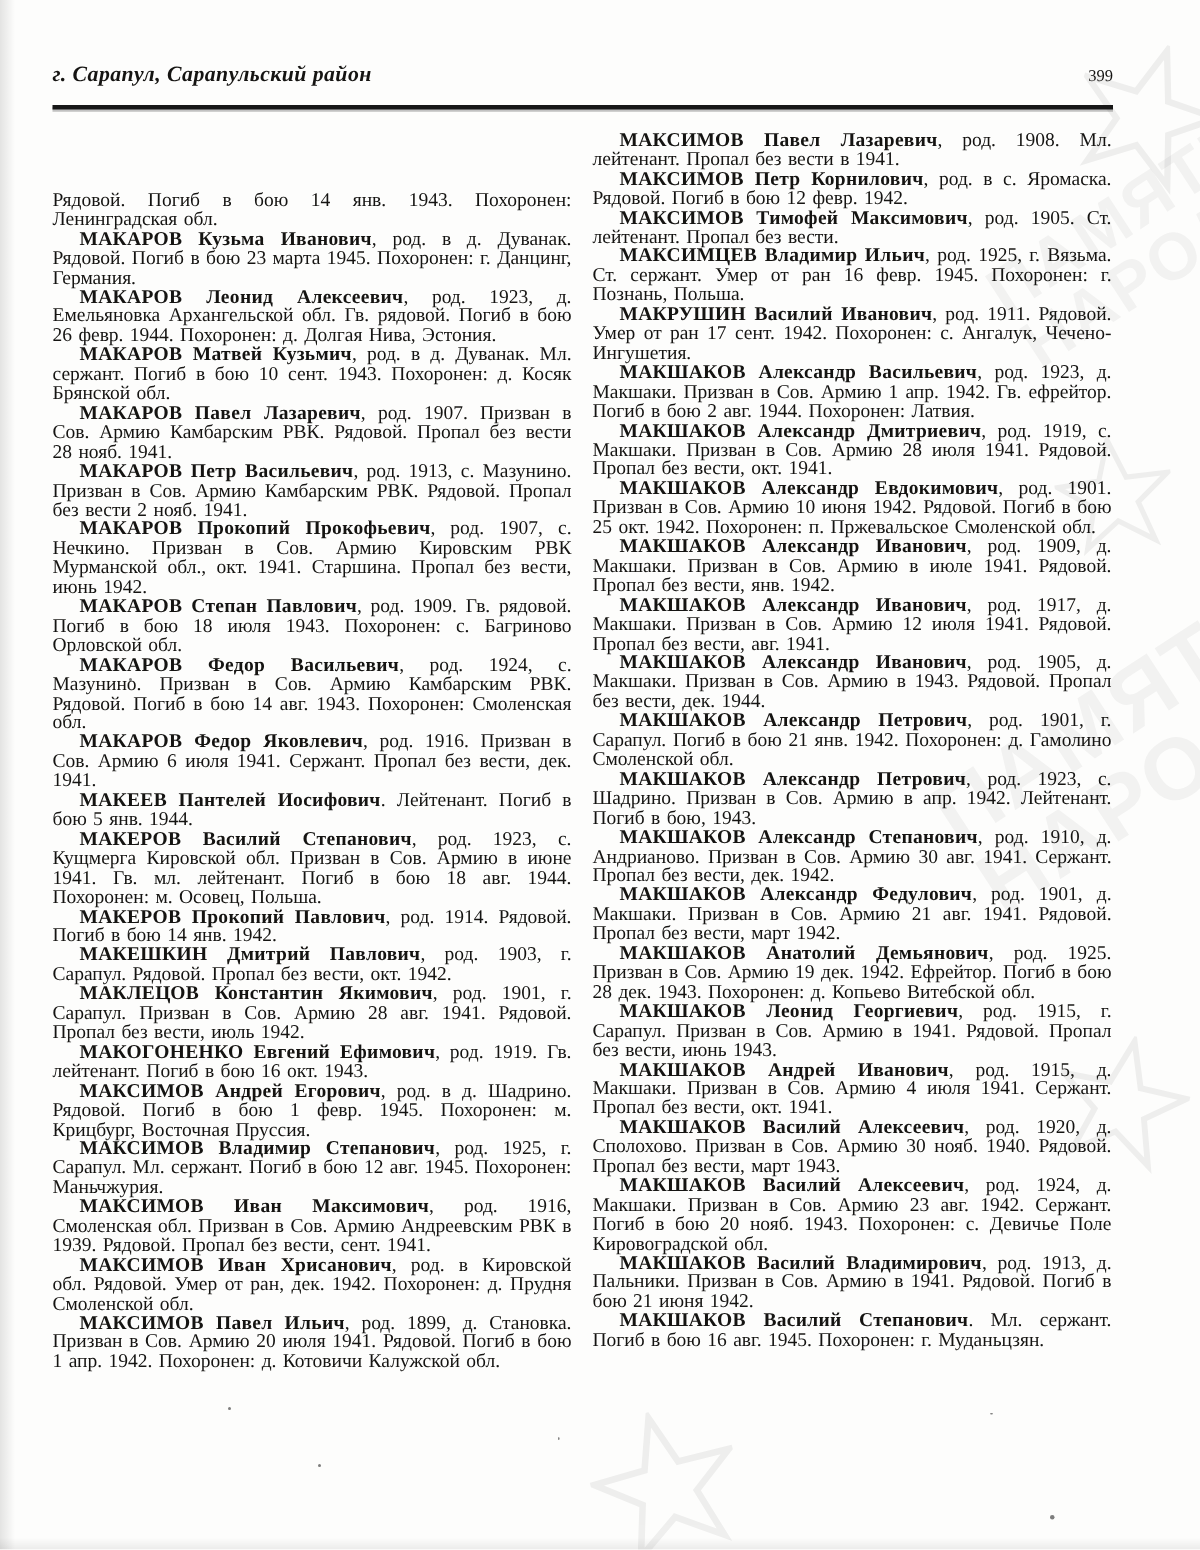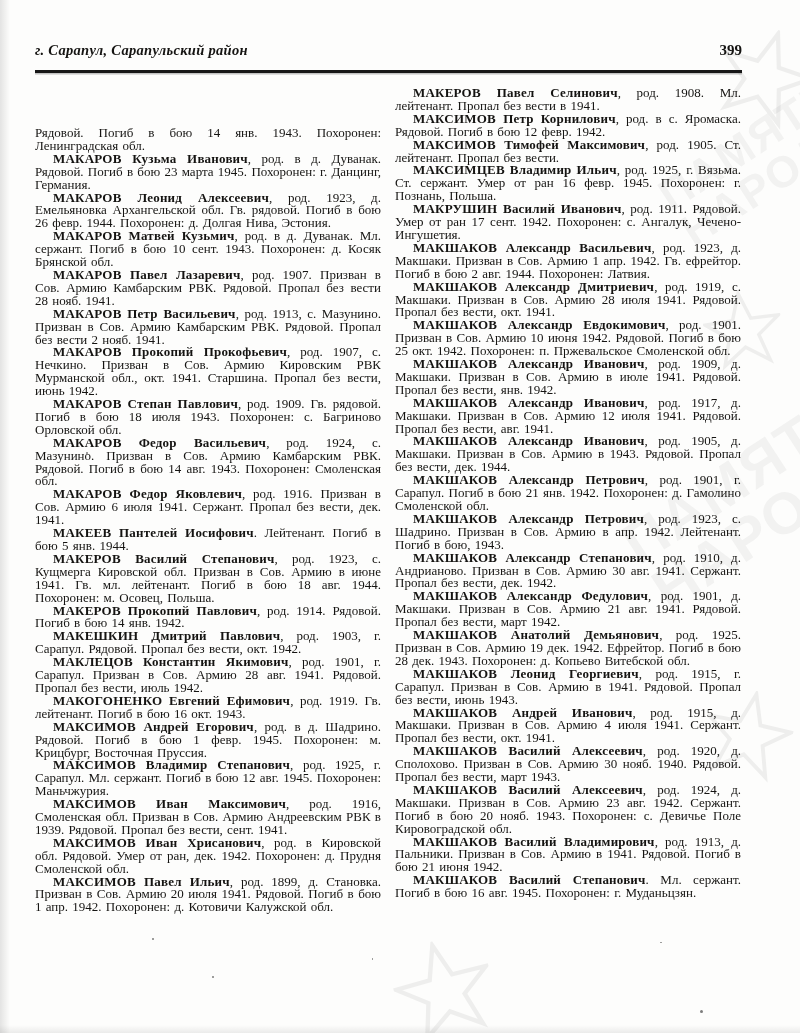--- a/index.html
+++ b/index.html
@@ -32,22 +32,22 @@
     left: 35px; right: 58px; top: 42px;
     display: flex; justify-content: space-between; align-items: center;
   }
   .running-title {
     font-style: italic;
     font-weight: 700;
     font-size: 14.5px;
     letter-spacing: 0.3px;
   }
   .page-number {
-    font-size: 15px;
-    font-weight: 700;
+    font-size: 11px;
+    font-weight: 400;
   }
   .header-rule {
     position: absolute;
     left: 35px; right: 58px; top: 70px;
     height: 3px;
     background: #171717;
     box-shadow: 0 1.5px 0 rgba(20,20,20,0.25);
   }
   .columns {
     position: absolute;
@@ -144,21 +144,21 @@
         <p class="entry"><b class="surname">МАКЕШКИН Дмитрий Павлович</b><span>, род. 1903, г. Сарапул. Рядовой. Пропал без вести, окт. 1942.</span></p>
         <p class="entry"><b class="surname">МАКЛЕЦОВ Константин Якимович</b><span>, род. 1901, г. Сарапул. Призван в Сов. Армию 28 авг. 1941. Рядовой. Пропал без вести, июль 1942.</span></p>
         <p class="entry"><b class="surname">МАКОГОНЕНКО Евгений Ефимович</b><span>, род. 1919. Гв. лейтенант. Погиб в бою 16 окт. 1943.</span></p>
         <p class="entry"><b class="surname">МАКСИМОВ Андрей Егорович</b><span>, род. в д. Шадрино. Рядовой. Погиб в бою 1 февр. 1945. Похоронен: м. Крицбург, Восточная Пруссия.</span></p>
         <p class="entry"><b class="surname">МАКСИМОВ Владимир Степанович</b><span>, род. 1925, г. Сарапул. Мл. сержант. Погиб в бою 12 авг. 1945. Похоронен: Маньчжурия.</span></p>
         <p class="entry"><b class="surname">МАКСИМОВ Иван Максимович</b><span>, род. 1916, Смоленская обл. Призван в Сов. Армию Андреевским РВК в 1939. Рядовой. Пропал без вести, сент. 1941.</span></p>
         <p class="entry"><b class="surname">МАКСИМОВ Иван Хрисанович</b><span>, род. в Кировской обл. Рядовой. Умер от ран, дек. 1942. Похоронен: д. Прудня Смоленской обл.</span></p>
         <p class="entry"><b class="surname">МАКСИМОВ Павел Ильич</b><span>, род. 1899, д. Становка. Призван в Сов. Армию 20 июля 1941. Рядовой. Погиб в бою 1 апр. 1942. Похоронен: д. Котовичи Калужской обл.</span></p>
       </div>
     <div class="col" id="col-right">
-        <p class="entry"><b class="surname">МАКЕРОВ Павел Селинович</b><span>, род. 1908. Мл. лейтенант. Пропал без вести в 1941.</span></p>
+        <p class="entry"><b class="surname">МАКСИМОВ Павел Лазаревич</b><span>, род. 1908. Мл. лейтенант. Пропал без вести в 1941.</span></p>
         <p class="entry"><b class="surname">МАКСИМОВ Петр Корнилович</b><span>, род. в с. Яромаска. Рядовой. Погиб в бою 12 февр. 1942.</span></p>
         <p class="entry"><b class="surname">МАКСИМОВ Тимофей Максимович</b><span>, род. 1905. Ст. лейтенант. Пропал без вести.</span></p>
         <p class="entry"><b class="surname">МАКСИМЦЕВ Владимир Ильич</b><span>, род. 1925, г. Вязьма. Ст. сержант. Умер от ран 16 февр. 1945. Похоронен: г. Познань, Польша.</span></p>
         <p class="entry"><b class="surname">МАКРУШИН Василий Иванович</b><span>, род. 1911. Рядовой. Умер от ран 17 сент. 1942. Похоронен: с. Ангалук, Чечено-Ингушетия.</span></p>
         <p class="entry"><b class="surname">МАКШАКОВ Александр Васильевич</b><span>, род. 1923, д. Макшаки. Призван в Сов. Армию 1 апр. 1942. Гв. ефрейтор. Погиб в бою 2 авг. 1944. Похоронен: Латвия.</span></p>
         <p class="entry"><b class="surname">МАКШАКОВ Александр Дмитриевич</b><span>, род. 1919, с. Макшаки. Призван в Сов. Армию 28 июля 1941. Рядовой. Пропал без вести, окт. 1941.</span></p>
         <p class="entry"><b class="surname">МАКШАКОВ Александр Евдокимович</b><span>, род. 1901. Призван в Сов. Армию 10 июня 1942. Рядовой. Погиб в бою 25 окт. 1942. Похоронен: п. Пржевальское Смоленской обл.</span></p>
         <p class="entry"><b class="surname">МАКШАКОВ Александр Иванович</b><span>, род. 1909, д. Макшаки. Призван в Сов. Армию в июле 1941. Рядовой. Пропал без вести, янв. 1942.</span></p>
         <p class="entry"><b class="surname">МАКШАКОВ Александр Иванович</b><span>, род. 1917, д. Макшаки. Призван в Сов. Армию 12 июля 1941. Рядовой. Пропал без вести, авг. 1941.</span></p>
         <p class="entry"><b class="surname">МАКШАКОВ Александр Иванович</b><span>, род. 1905, д. Макшаки. Призван в Сов. Армию в 1943. Рядовой. Пропал без вести, дек. 1944.</span></p>

